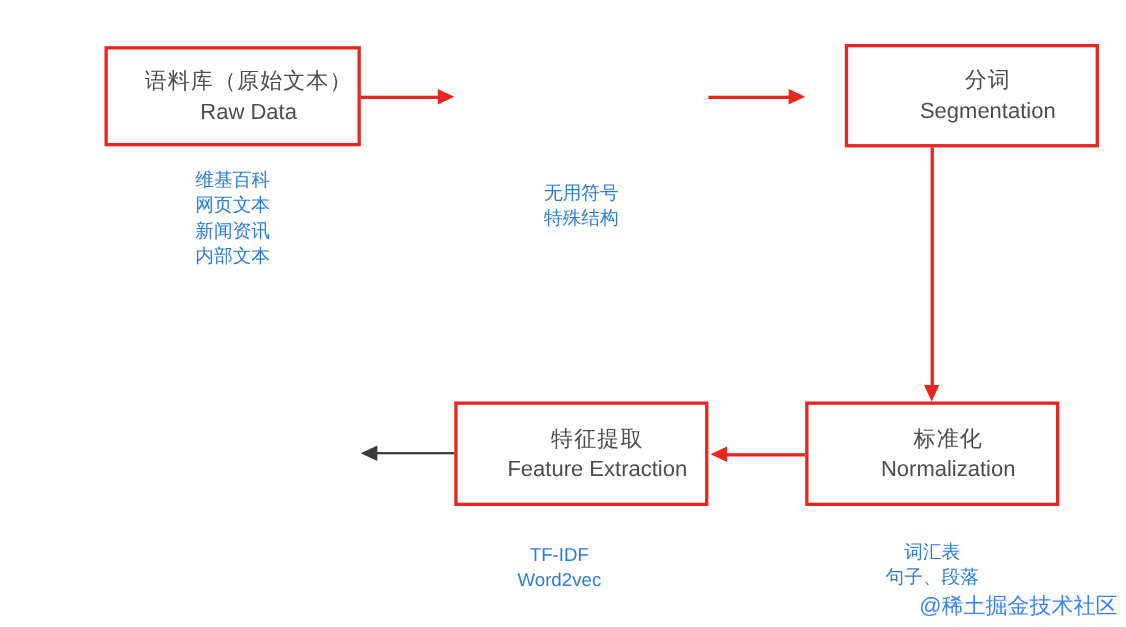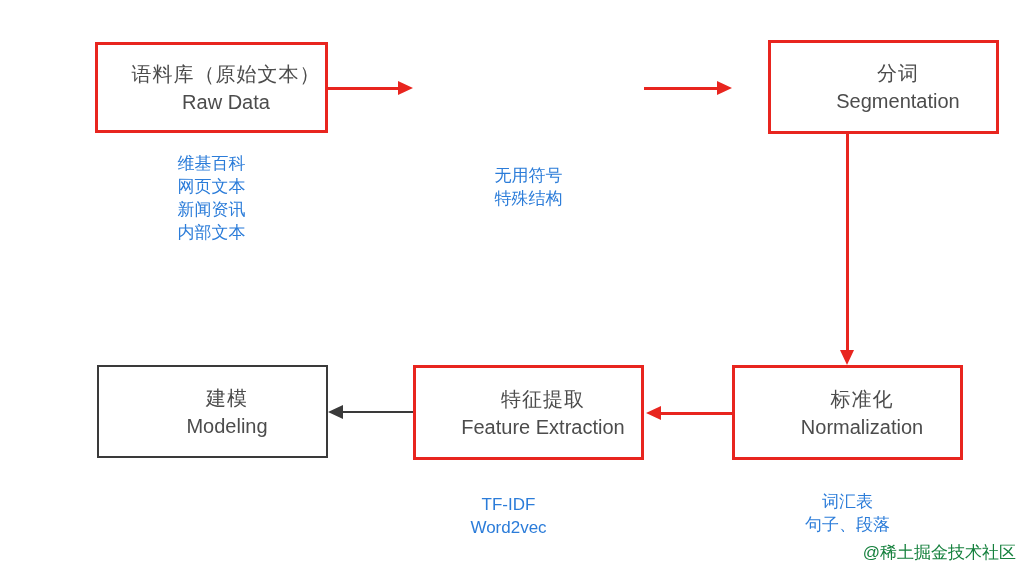--- a/index.html
+++ b/index.html
@@ -61,22 +61,22 @@
   }
   .head-down-red {
     border-left: 7px solid transparent;
     border-right: 7px solid transparent;
     border-top: 15px solid #e8251f;
   }
   .watermark {
     position: absolute;
     right: 8px;
     bottom: 6px;
-    color: #15803d;
-    font-size: 17px;
+    color: #3b82f6;
+    font-size: 20px;
   }
 </style>
 </head>
 <body>
 
 <div class="canvas">
 
   <div class="node red" style="left:95px; top:42px; width:233px; height:91px;">
     <div class="zh">语料库（原始文本）</div>
     <div class="en">Raw Data</div>
@@ -91,24 +91,20 @@
   <div class="node red" style="left:732px; top:365px; width:231px; height:95px;">
     <div class="zh">标准化</div>
     <div class="en">Normalization</div>
   </div>
 
   <div class="node red" style="left:413px; top:365px; width:231px; height:95px;">
     <div class="zh">特征提取</div>
     <div class="en">Feature Extraction</div>
   </div>
 
-  <div class="node dark" style="left:97px; top:365px; width:231px; height:93px;">
-    <div class="zh">建模</div>
-    <div class="en">Modeling</div>
-  </div>
 
   <div class="notes" style="left:95px; top:152px; width:233px;text-align:center;">
     <div>维基百科</div>
     <div>网页文本</div>
     <div>新闻资讯</div>
     <div>内部文本</div>
   </div>
 
   <div class="notes" style="left:413px; top:164px; width:231px;">
     <div>无用符号</div>

